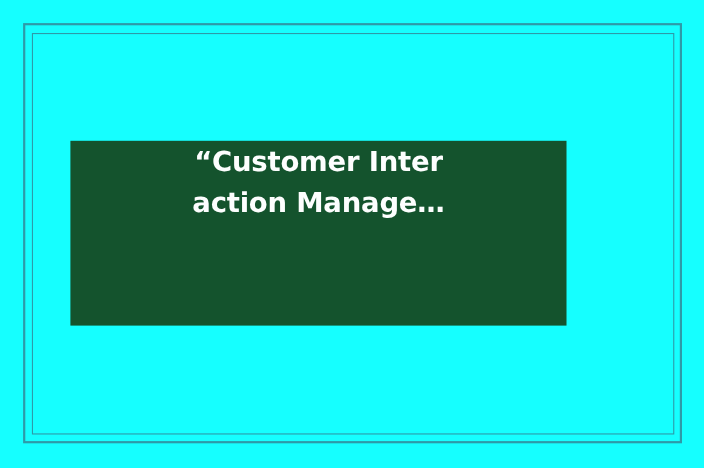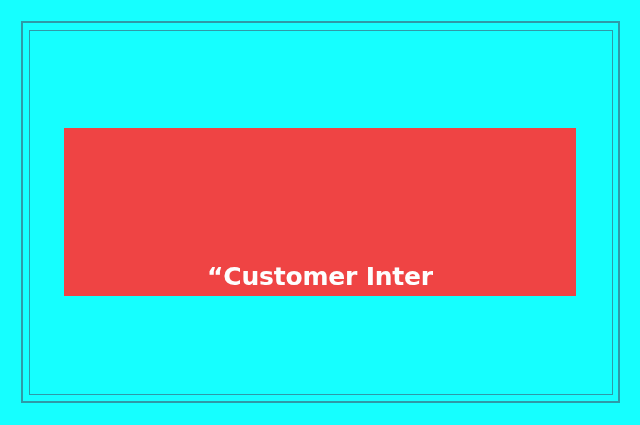--- a/index.html
+++ b/index.html
@@ -43,28 +43,28 @@
     border: 1px solid #2e9aa8;
     box-sizing: border-box;
     pointer-events: none;
   }
 
   
   .quote-panel {
     position: absolute;
     left: 64px;
     top: 128px;
-    width: 512px;
+    width: 451px;
     height: 168px;
-    background: #ef4444;
+    background: #14532d;
     box-sizing: border-box;
     display: flex;
     flex-direction: column;
     align-items: center;
-    justify-content: flex-end;
+    justify-content: flex-start;
   }
 
   .quote-text {
     margin: 0;
     width: 100%;
     text-align: center;
     color: #fdfefe;
     font-family: "DejaVu Sans", sans-serif;
     font-weight: bold;
     font-size: 25px;
@@ -82,16 +82,17 @@
 
 <div class="canvas">
 
   <div class="frame-outer"></div>
 
   <div class="frame-inner"></div>
 
   <div class="quote-panel">
     <p class="quote-text">
       <span class="quote-line">“Customer Inter</span>
+      <span class="quote-line">action Manage…</span>
     </p>
   </div>
 
 </div>
 
 </body></html>

